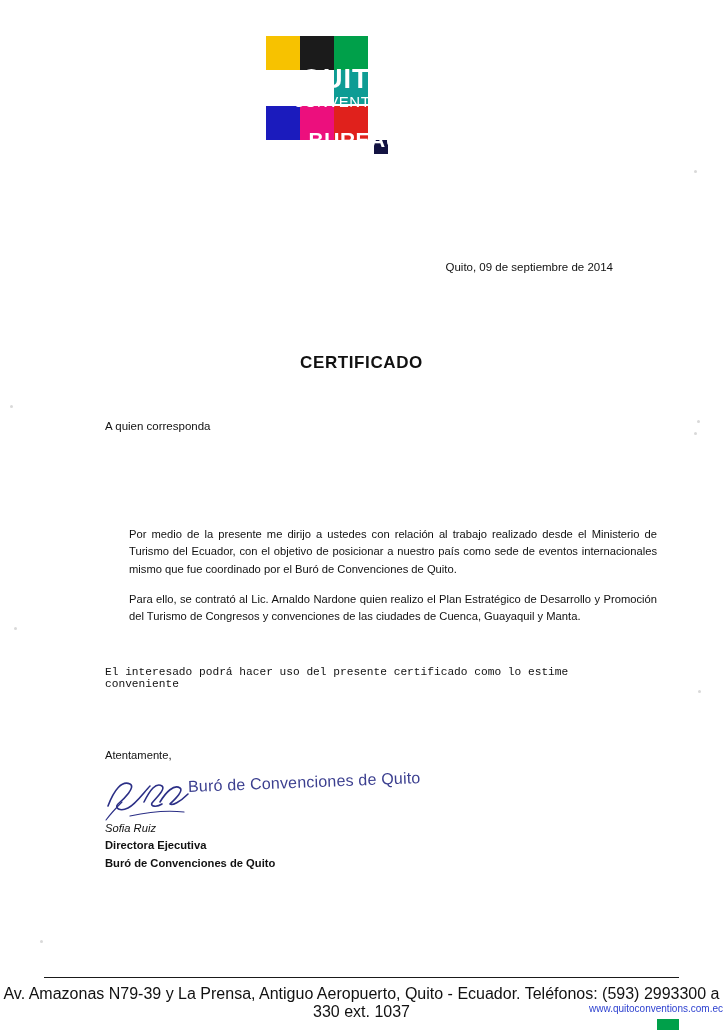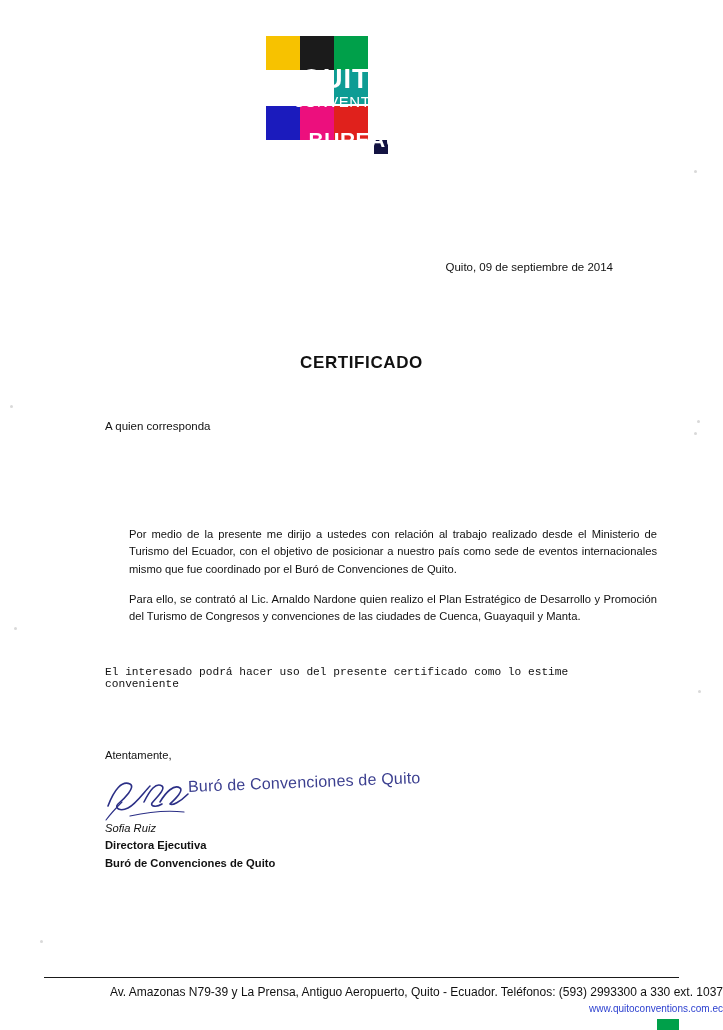--- a/index.html
+++ b/index.html
@@ -179,22 +179,22 @@
     left: 44px;
     right: 44px;
     top: 977px;
     height: 1px;
     background: #1a1a1a;
   }
   .footer-line1 {
     position: absolute;
     left: 0; right: 0;
     top: 985px;
-    text-align: right;
-    font-size: 12px;
+    text-align: center;
+    font-size: 16px;
     color: #111;
   }
   .footer-line2 {
     position: absolute;
     left: 0; right: 0;
     top: 1003px;
     text-align: right;
     font-size: 10px;
     color: #2b3fcf;
   }

